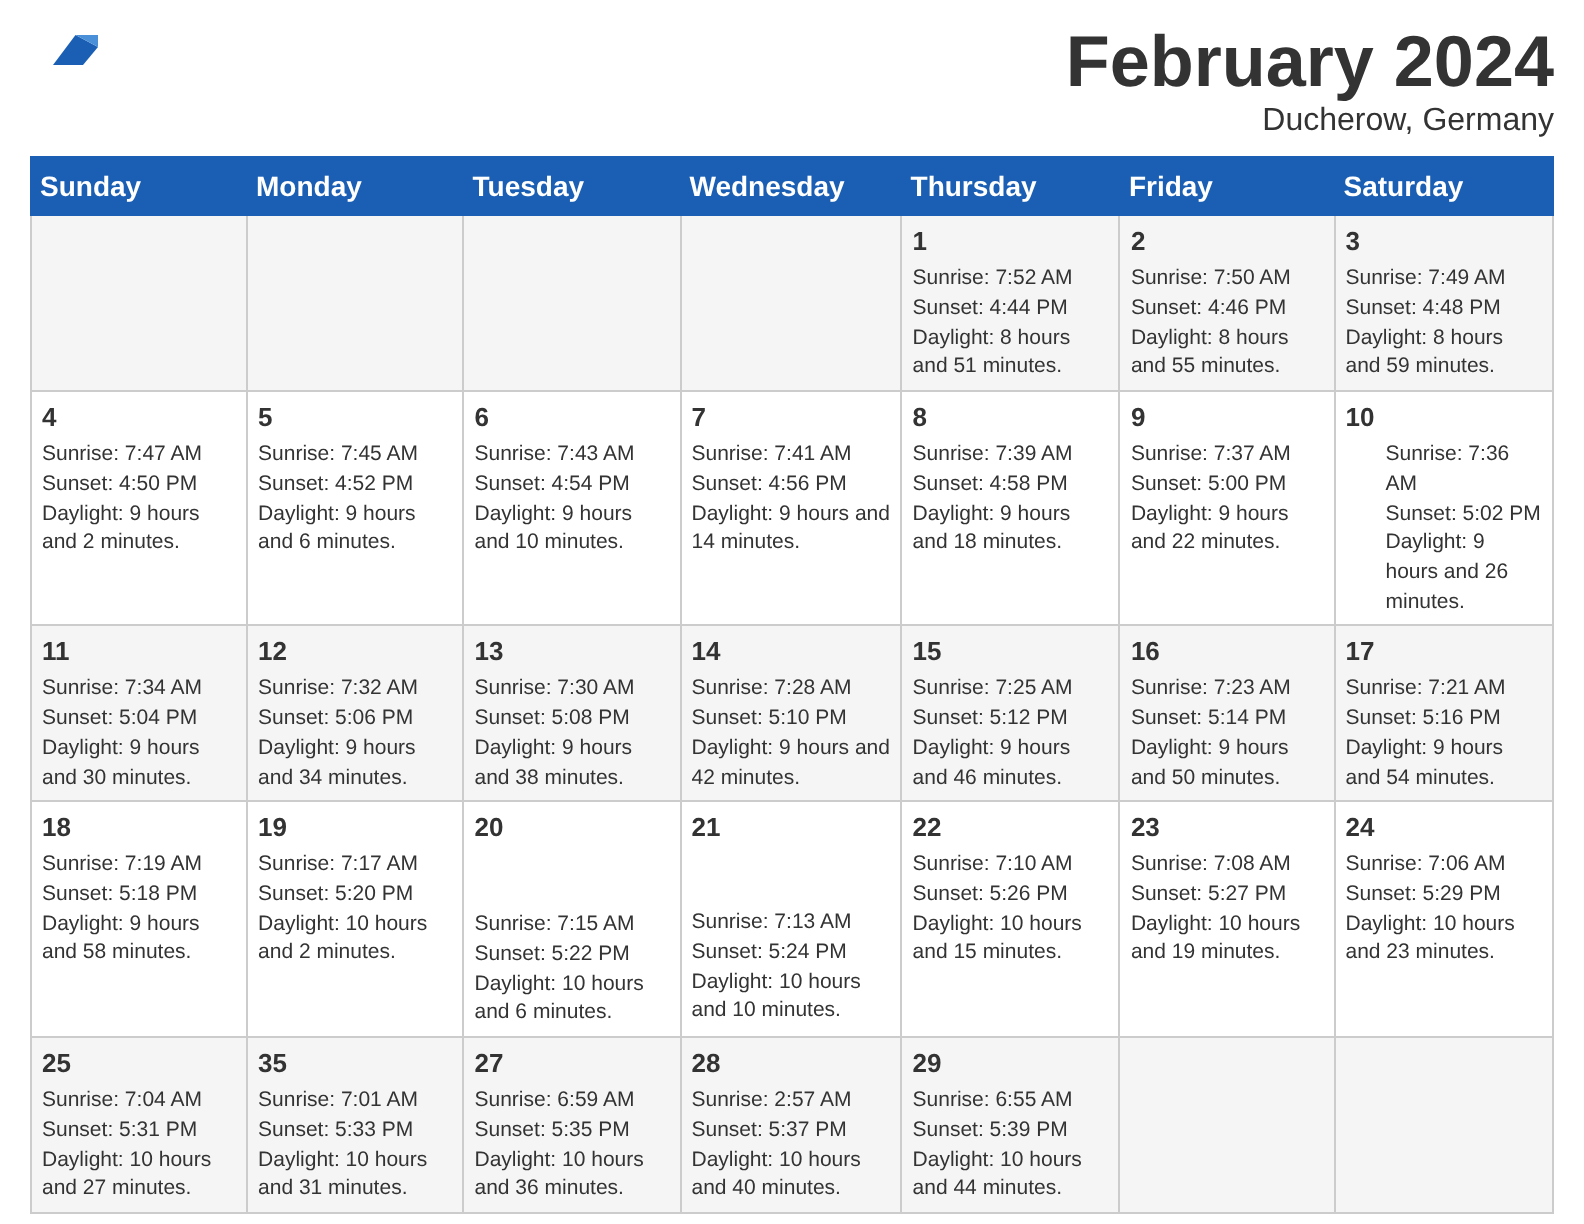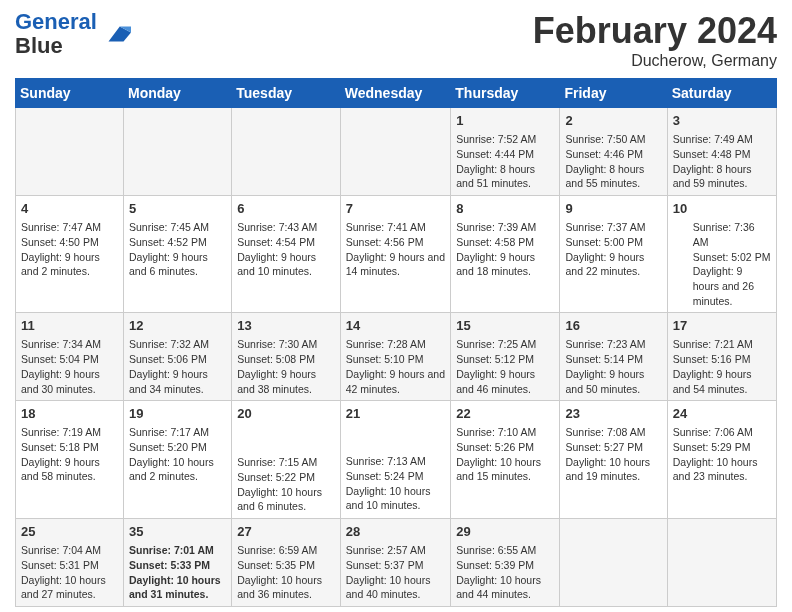--- a/index.html
+++ b/index.html
@@ -87,25 +87,20 @@
     }
     .empty-cell {
       background-color: #f5f5f5;
     }
   </style>
 </head>
 <body>
 
 <div class="header">
   <div class="logo">
-    <div>
-      <div class="logo-text">
-        <span>General</span><br>Blue
-      </div>
-    </div>
     <svg class="logo-icon" viewBox="0 0 40 40">
       <polygon points="10,30 25,10 40,18 30,30" fill="#1a5fb4"></polygon>
       <polygon points="25,10 40,18 40,10" fill="#4a90d9"></polygon>
     </svg>
   </div>
   <div class="title-block">
     <div class="calendar-title">February 2024</div>
     <div class="calendar-subtitle">Ducherow, Germany</div>
   </div>
 </div>
@@ -281,21 +276,21 @@
       </tr>
       <tr>
         <td>
           <span class="day-num">25</span>
           <div class="day-info" style="white-space: pre-line;">Sunrise: 7:04 AM
 Sunset: 5:31 PM
 Daylight: 10 hours and 27 minutes.</div>
         </td>
         <td>
           <span class="day-num">35</span>
-          <div class="day-info" style="white-space: pre-line; font-weight: bold;">Sunrise: 7:01 AM
+          <div class="day-info" style="white-space: pre-line;">Sunrise: 7:01 AM
 Sunset: 5:33 PM
 Daylight: 10 hours and 31 minutes.</div>
         </td>
         <td>
           <span class="day-num">27</span>
           <div class="day-info" style="white-space: pre-line;">Sunrise: 6:59 AM
 Sunset: 5:35 PM
 Daylight: 10 hours and 36 minutes.</div>
         </td>
         <td>

